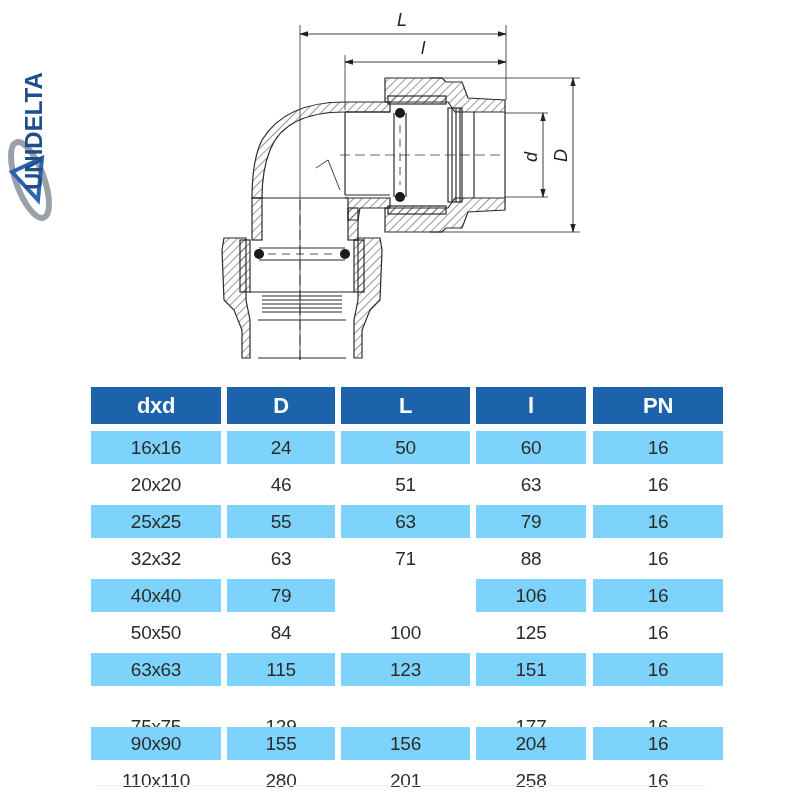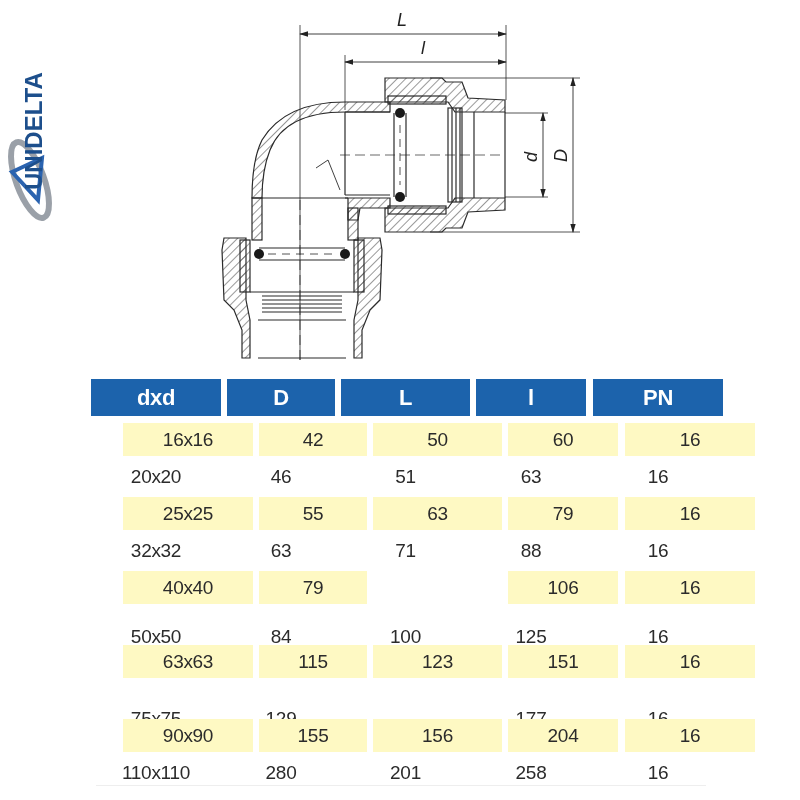--- a/index.html
+++ b/index.html
@@ -2,24 +2,24 @@
 <html><head>
 <meta charset="utf-8">
 <style>
   html, body { margin: 0; padding: 0; background: #ffffff; }
   body { width: 800px; height: 800px; position: relative; overflow: hidden;
          font-family: "Liberation Sans", "DejaVu Sans", sans-serif; }
   .logo { position: absolute; left: 0; top: 0; width: 80px; height: 230px; }
   .drawing { position: absolute; left: 0; top: 0; width: 800px; height: 370px; }
   .spec-table { position: absolute; left: 91px; top: 375px; width: 620px; }
   .row { position: absolute; left: 0; height: 33px; width: 620px; }
-  .cell { position: absolute; top: 4px; height: 33px; display: flex; align-items: center;
+  .cell { position: absolute; top: 12px; height: 33px; display: flex; align-items: center;
           justify-content: center; font-size: 19px; color: #2b2b2b; letter-spacing: -0.3px; }
   .row.header .cell { background: #1c63ac; color: #ffffff; font-weight: bold; font-size: 22px; height: 37px; }
-  .row.striped .cell { background: #fef9c3; margin-left: 32px; }
+  .row.striped .cell { background: #7dd3fc; }
   .row.plain .cell { background: transparent; }
   .c0 { left: 0px; width: 130px; }
   .c1 { left: 136px; width: 108px; }
   .c2 { left: 250px; width: 129px; }
   .c3 { left: 385px; width: 110px; }
   .c4 { left: 502px; width: 130px; }
   .bottom-rule { position: absolute; left: 96px; top: 785px; width: 610px; height: 1px; background: #eeeeee; }
 </style>
 </head>
 <body>
@@ -131,21 +131,21 @@
   <div class="row header" style="top:0px;">
     <div class="cell c0">dxd</div>
     <div class="cell c1">D</div>
     <div class="cell c2">L</div>
     <div class="cell c3">l</div>
     <div class="cell c4">PN</div>
   </div>
 
   <div class="row striped" style="top:44px;">
     <div class="cell c0">16x16</div>
-    <div class="cell c1">42</div>
+    <div class="cell c1">24</div>
     <div class="cell c2">50</div>
     <div class="cell c3">60</div>
     <div class="cell c4">16</div>
   </div>
   <div class="row plain" style="top:81px;">
     <div class="cell c0">20x20</div>
     <div class="cell c1">46</div>
     <div class="cell c2">51</div>
     <div class="cell c3">63</div>
     <div class="cell c4">16</div>
@@ -163,21 +163,21 @@
     <div class="cell c2">71</div>
     <div class="cell c3">88</div>
     <div class="cell c4">16</div>
   </div>
   <div class="row striped" style="top:192px;">
     <div class="cell c0">40x40</div>
     <div class="cell c1">79</div>
     <div class="cell c3">106</div>
     <div class="cell c4">16</div>
   </div>
-  <div class="row plain" style="top:229px;margin-top:12px;">
+  <div class="row plain" style="top:229px;">
     <div class="cell c0">50x50</div>
     <div class="cell c1">84</div>
     <div class="cell c2">100</div>
     <div class="cell c3">125</div>
     <div class="cell c4">16</div>
   </div>
   <div class="row striped" style="top:266px;">
     <div class="cell c0">63x63</div>
     <div class="cell c1">115</div>
     <div class="cell c2">123</div>

